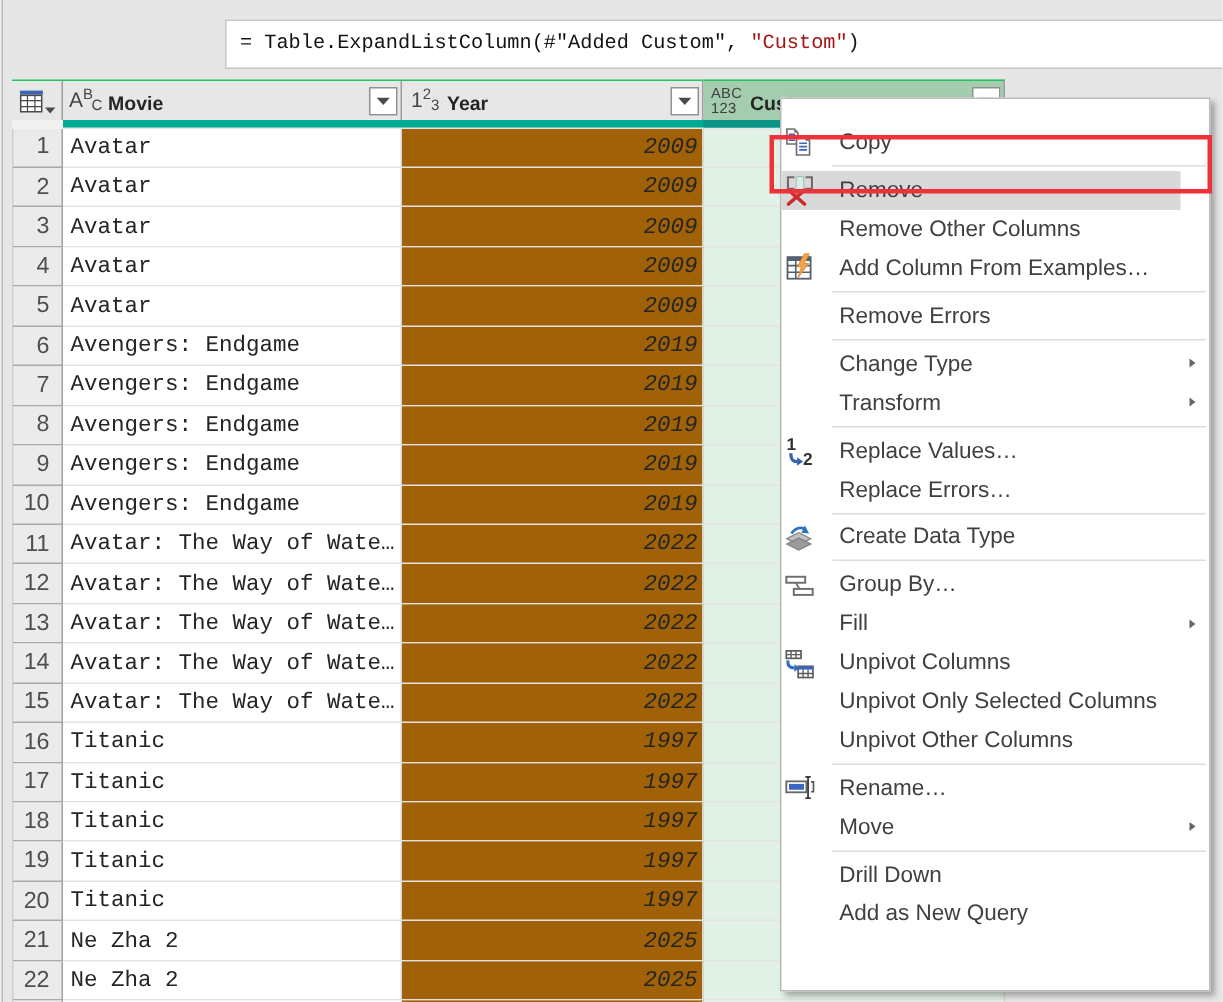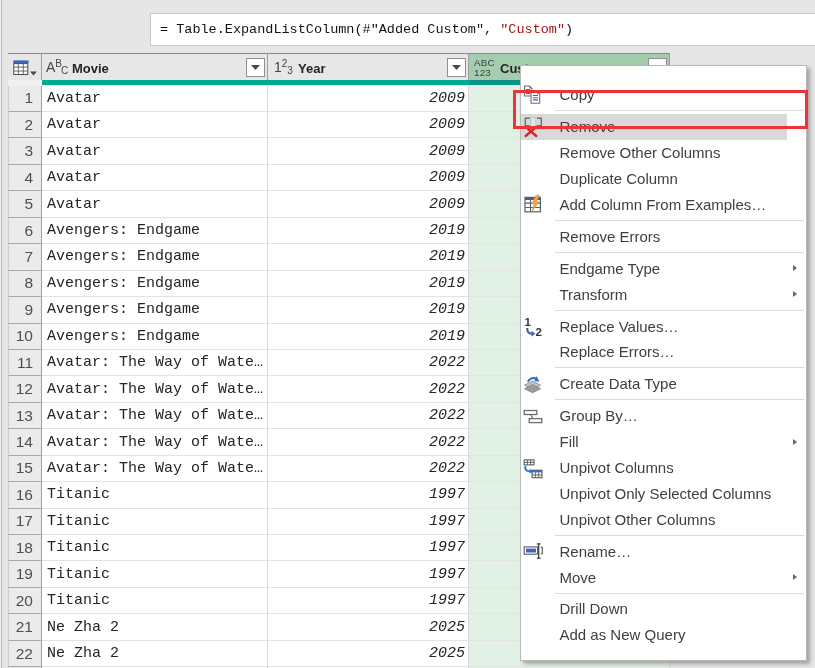--- a/index.html
+++ b/index.html
@@ -16,21 +16,21 @@
   .hdrlabel{font-weight:bold;font-size:13px;color:#252525;}
   #tealbar{top:80px;height:5px;background:#00ab92;}
   .ddbtn{position:absolute;width:19px;height:19px;top:4px;background:#fff;border:1px solid #909090;box-sizing:border-box;text-align:center;}
   .ddbtn svg{display:block;margin:6px auto 0;}
   
   .numcell{box-sizing:border-box;width:34px;background:#ebebeb;border-left:1px solid #cfcfcf;border-bottom:1px solid #a9a9a9;border-right:1px solid #a0a0a0;
            text-align:right;padding-right:8px;color:#4f4f4f;font-size:15.5px;}
   .dcell{box-sizing:border-box;border-bottom:1px solid #e3e3e3;border-right:1px solid #d8d8d8;
          font-family:"Liberation Mono",monospace;font-size:15px;color:#252525;white-space:pre;overflow:hidden;}
   .movie{width:226px;padding-left:5px;background:#fff;text-align:right;}
-  .year{width:201px;text-align:right;padding-right:3px;font-style:italic;background:#ffffff;}
+  .year{width:201px;text-align:right;padding-right:3px;font-style:italic;background:#a16207;}
   .cust{width:201px;background:#e2f1e6;}
   .row{display:flex;align-items:center;height:26.45px;}
   .row>div{height:100%;display:flex;align-items:center;}
   .movie,.numcell{justify-content:flex-start;}
   .numcell{justify-content:flex-end;}
   .year{justify-content:flex-end;}
   
   #menu{left:520px;top:65px;width:287px;height:596px;background:#fff;border:1px solid #b9b9b9;box-sizing:border-box;
         box-shadow:3px 3px 4px rgba(0,0,0,0.3);padding-top:16px;}
   .mi{position:relative;height:25.9px;display:flex;align-items:center;padding-left:38.5px;font-size:15px;color:#404040;}
@@ -252,38 +252,35 @@
             <path d="M5.6,0.7 H1.3 V8.3 H5.6" fill="none" stroke="#6d6d6d" stroke-width="1.4"></path>
             <path d="M13,0.7 H17.3 V8.3 H13" fill="none" stroke="#6d6d6d" stroke-width="1.4"></path>
             <path d="M1.7,9.3 L12.3,18.5 M12.3,9.3 L1.7,18.5" stroke="#ce2a2a" stroke-width="2.4" stroke-linecap="round"></path>
           </svg></span>
         <span>Remove</span>
       </div>
       <div class="mi">
         <span>Remove Other Columns</span>
       </div>
       <div class="mi">
-        <span>Duplicate Column</span>
-      </div>
-      <div class="mi">
         <span class="micon"><svg width="19" height="19" viewBox="0 0 19 19" overflow="visible">
             <rect x="1" y="1.9" width="15.4" height="14.4" fill="#fff" stroke="#51626d" stroke-width="1.2"></rect>
             <rect x="1" y="1.9" width="15.4" height="2.6" fill="#51626d"></rect>
             <path d="M6.5,4.5 V16.3 M1,7.6 H16.4 M1,12 H16.4" stroke="#51626d" stroke-width="1.1"></path>
             <path d="M12.2,-0.3 L7.6,8.4 h2.7 L7.9,15.9 L15,6.2 h-2.8 L15.5,-0.3 Z" fill="#f2a44d" stroke="#e08a2e" stroke-width="0.6"></path>
           </svg></span>
         <span>Add Column From Examples…</span>
       </div>
       <div class="msep"></div>
       <div class="mi">
         <span>Remove Errors</span>
       </div>
       <div class="msep"></div>
       <div class="mi">
-        <span>Endgame Type</span>
+        <span>Change Type</span>
         <span class="sub"></span>
       </div>
       <div class="mi">
         <span>Transform</span>
         <span class="sub"></span>
       </div>
       <div class="msep"></div>
       <div class="mi">
         <span class="micon"><svg width="19" height="19" viewBox="0 0 19 19" overflow="visible">
             <text x="0.4" y="9.4" font-size="11.5" font-weight="bold" fill="#333" font-family="Liberation Sans">1</text>

